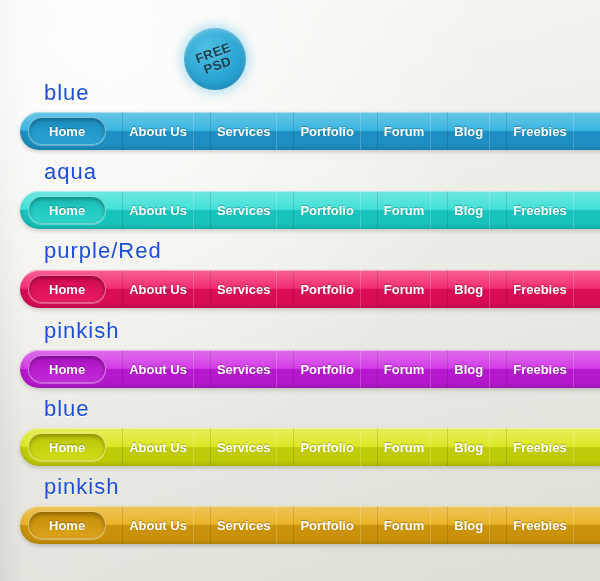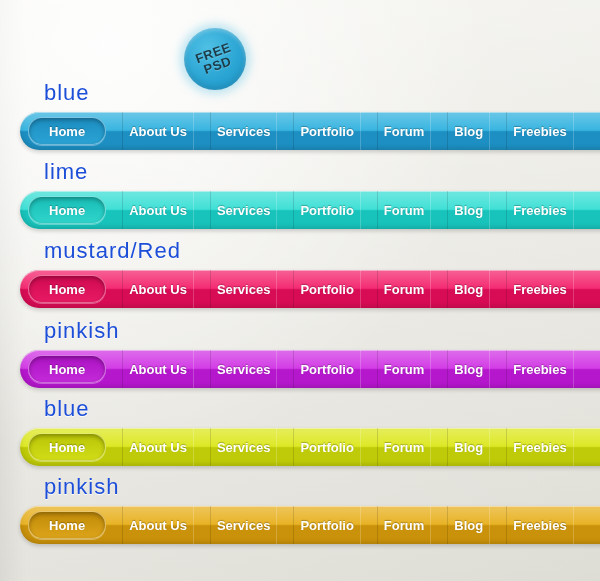--- a/index.html
+++ b/index.html
@@ -183,33 +183,33 @@
         <div class="menu-item active" style="background: linear-gradient(rgb(28, 141, 192) 0%, rgb(43, 163, 212) 100%); border: 1px solid rgba(255, 255, 255, 0.38);">Home</div>
         <div class="menu-item">About Us</div>
         <div class="menu-item">Services</div>
         <div class="menu-item">Portfolio</div>
         <div class="menu-item">Forum</div>
         <div class="menu-item">Blog</div>
         <div class="menu-item">Freebies</div>
       </div>
     </div>
     <div class="section" style="top: 159px;">
-      <div class="section-label">lime</div>
+      <div class="section-label">aqua</div>
       <div class="menubar" style="background: linear-gradient(rgb(62, 224, 214) 0%, rgb(62, 224, 214) 48%, rgb(24, 195, 187) 52%, rgb(24, 195, 187) 100%);">
         <div class="menu-item active" style="background: linear-gradient(rgb(24, 189, 181) 0%, rgb(47, 212, 203) 100%); border: 1px solid rgba(255, 255, 255, 0.38);">Home</div>
         <div class="menu-item">About Us</div>
         <div class="menu-item">Services</div>
         <div class="menu-item">Portfolio</div>
         <div class="menu-item">Forum</div>
         <div class="menu-item">Blog</div>
         <div class="menu-item">Freebies</div>
       </div>
     </div>
     <div class="section" style="top: 238px;">
-      <div class="section-label">mustard/Red</div>
+      <div class="section-label">purple/Red</div>
       <div class="menubar" style="background: linear-gradient(rgb(244, 42, 113) 0%, rgb(244, 42, 113) 48%, rgb(216, 12, 84) 52%, rgb(216, 12, 84) 100%);">
         <div class="menu-item active" style="background: linear-gradient(rgb(207, 10, 80) 0%, rgb(232, 26, 100) 100%); border: 1px solid rgba(255, 255, 255, 0.38);">Home</div>
         <div class="menu-item">About Us</div>
         <div class="menu-item">Services</div>
         <div class="menu-item">Portfolio</div>
         <div class="menu-item">Forum</div>
         <div class="menu-item">Blog</div>
         <div class="menu-item">Freebies</div>
       </div>
     </div>

